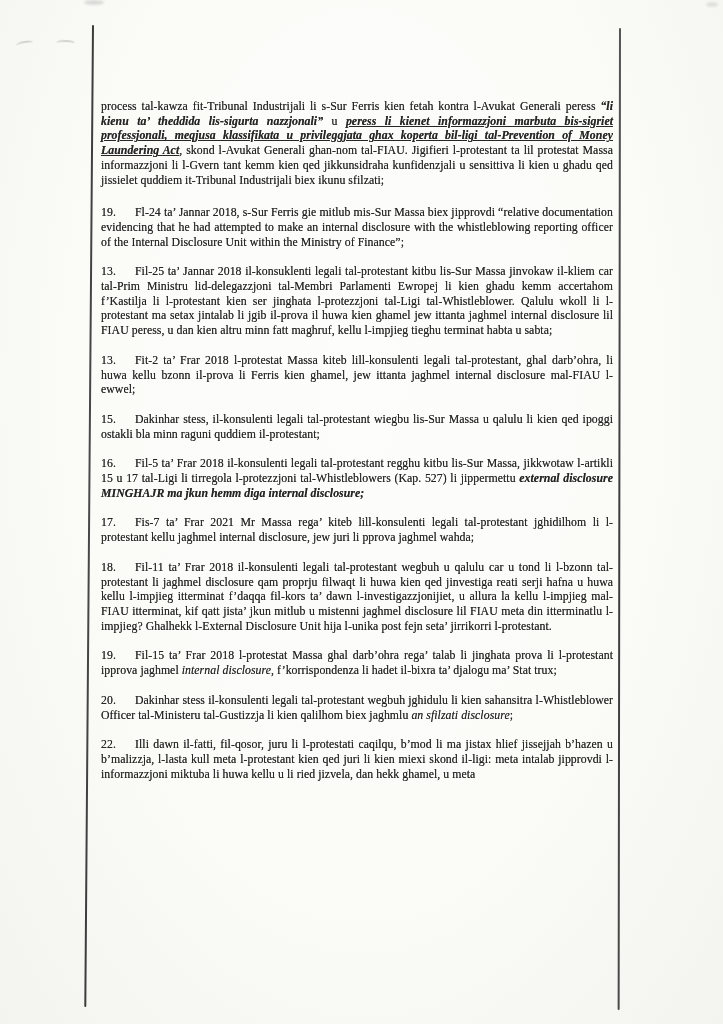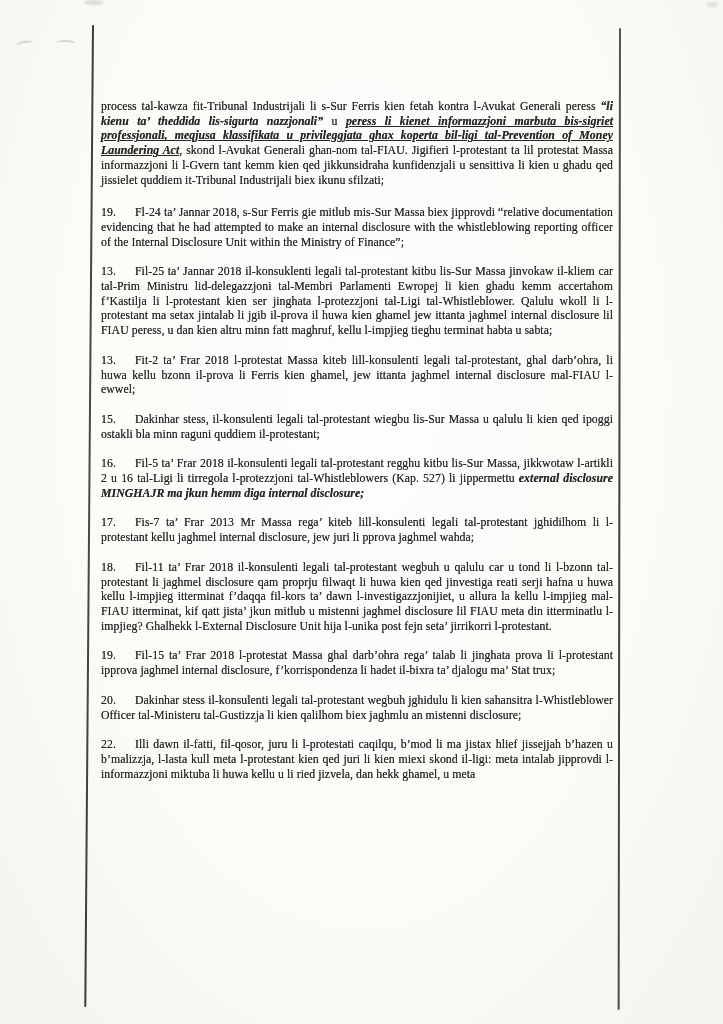--- a/index.html
+++ b/index.html
@@ -75,39 +75,39 @@
     text-align: justify;
     text-shadow: 0 0 0.45px rgba(25, 25, 25, 0.65);
     letter-spacing: 0.05px;
   }
   .para { margin: 0 0 15px 0; }
   .para:first-child { margin-bottom: 18px; }
   .para-num { display: inline-block; width: 34px; }
   .seg.normal { }
   .seg.bold-italic { font-weight: 700; font-style: italic; }
   .seg.bold-italic-underline { font-weight: 700; font-style: italic; text-decoration: underline; }
-  .seg.italic { }
+  .seg.italic { font-style: italic; }
   .seg.underline { }
 </style>
 </head>
 <body>
 
 <div class="page">
   <div class="speck s1"></div>
   <div class="speck s2"></div>
   <div class="smudge m1"></div>
   <div class="smudge m2"></div>
   <div class="rule-left"></div>
   <div class="rule-right"></div>
   <div class="text-block">
       <div class="para"><span class="seg normal">process tal-kawza fit-Tribunal Industrijali li s-Sur Ferris kien fetah kontra l-Avukat Generali peress </span><span class="seg bold-italic">“li kienu ta’ theddida lis-sigurta nazzjonali”</span><span class="seg normal"> u </span><span class="seg bold-italic-underline">peress li kienet informazzjoni marbuta bis-sigriet professjonali, meqjusa klassifikata u privileggjata ghax koperta bil-ligi tal-Prevention of Money Laundering Act</span><span class="seg normal">, skond l-Avukat Generali ghan-nom tal-FIAU. Jigifieri l-protestant ta lil protestat Massa informazzjoni li l-Gvern tant kemm kien qed jikkunsidraha kunfidenzjali u sensittiva li kien u ghadu qed jissielet quddiem it-Tribunal Industrijali biex ikunu sfilzati;</span></div>
       <div class="para"><span class="para-num">19.</span><span class="seg normal">Fl-24 ta’ Jannar 2018, s-Sur Ferris gie mitlub mis-Sur Massa biex jipprovdi “relative documentation evidencing that he had attempted to make an internal disclosure with the whistleblowing reporting officer of the Internal Disclosure Unit within the Ministry of Finance”;</span></div>
       <div class="para"><span class="para-num">13.</span><span class="seg normal">Fil-25 ta’ Jannar 2018 il-konsuklenti legali tal-protestant kitbu lis-Sur Massa jinvokaw il-kliem car tal-Prim Ministru lid-delegazzjoni tal-Membri Parlamenti Ewropej li kien ghadu kemm accertahom f’Kastilja li l-protestant kien ser jinghata l-protezzjoni tal-Ligi tal-Whistleblower. Qalulu wkoll li l-protestant ma setax jintalab li jgib il-prova il huwa kien ghamel jew ittanta jaghmel internal disclosure lil FIAU peress, u dan kien altru minn fatt maghruf, kellu l-impjieg tieghu terminat habta u sabta;</span></div>
       <div class="para"><span class="para-num">13.</span><span class="seg normal">Fit-2 ta’ Frar 2018 l-protestat Massa kiteb lill-konsulenti legali tal-protestant, ghal darb’ohra, li huwa kellu bzonn il-prova li Ferris kien ghamel, jew ittanta jaghmel internal disclosure mal-FIAU l-ewwel;</span></div>
       <div class="para"><span class="para-num">15.</span><span class="seg normal">Dakinhar stess, il-konsulenti legali tal-protestant wiegbu lis-Sur Massa u qalulu li kien qed ipoggi ostakli bla minn raguni quddiem il-protestant;</span></div>
-      <div class="para"><span class="para-num">16.</span><span class="seg normal">Fil-5 ta’ Frar 2018 il-konsulenti legali tal-protestant regghu kitbu lis-Sur Massa, jikkwotaw l-artikli 2 u 16 tal-Ligi li tirregola l-protezzjoni tal-Whistleblowers (Kap. 527) li jippermettu </span><span class="seg bold-italic">external disclosure MINGHAJR ma jkun hemm diga internal disclosure;</span></div>
-      <div class="para"><span class="para-num">17.</span><span class="seg normal">Fis-7 ta’ Frar 2013 Mr Massa rega’ kiteb lill-konsulenti legali tal-protestant jghidilhom li l-protestant kellu jaghmel internal disclosure, jew juri li pprova jaghmel wahda;</span></div>
+      <div class="para"><span class="para-num">16.</span><span class="seg normal">Fil-5 ta’ Frar 2018 il-konsulenti legali tal-protestant regghu kitbu lis-Sur Massa, jikkwotaw l-artikli 15 u 17 tal-Ligi li tirregola l-protezzjoni tal-Whistleblowers (Kap. 527) li jippermettu </span><span class="seg bold-italic">external disclosure MINGHAJR ma jkun hemm diga internal disclosure;</span></div>
+      <div class="para"><span class="para-num">17.</span><span class="seg normal">Fis-7 ta’ Frar 2021 Mr Massa rega’ kiteb lill-konsulenti legali tal-protestant jghidilhom li l-protestant kellu jaghmel internal disclosure, jew juri li pprova jaghmel wahda;</span></div>
       <div class="para"><span class="para-num">18.</span><span class="seg normal">Fil-11 ta’ Frar 2018 il-konsulenti legali tal-protestant wegbuh u qalulu car u tond li l-bzonn tal-protestant li jaghmel disclosure qam proprju filwaqt li huwa kien qed jinvestiga reati serji hafna u huwa kellu l-impjieg itterminat f’daqqa fil-kors ta’ dawn l-investigazzjonijiet, u allura la kellu l-impjieg mal-FIAU itterminat, kif qatt jista’ jkun mitlub u mistenni jaghmel disclosure lil FIAU meta din itterminatlu l-impjieg? Ghalhekk l-External Disclosure Unit hija l-unika post fejn seta’ jirrikorri l-protestant.</span></div>
       <div class="para"><span class="para-num">19.</span><span class="seg normal">Fil-15 ta’ Frar 2018 l-protestat Massa ghal darb’ohra rega’  talab li jinghata prova li l-protestant ipprova jaghmel </span><span class="seg italic">internal disclosure</span><span class="seg normal">, f’korrispondenza li hadet il-bixra ta’ djalogu ma’ Stat trux;</span></div>
-      <div class="para"><span class="para-num">20.</span><span class="seg normal">Dakinhar stess il-konsulenti legali tal-protestant wegbuh jghidulu li kien sahansitra l-Whistleblower Officer tal-Ministeru tal-Gustizzja li kien qalilhom biex jaghmlu </span><span class="seg italic">an mistenni disclosure</span><span class="seg normal">;</span></div>
+      <div class="para"><span class="para-num">20.</span><span class="seg normal">Dakinhar stess il-konsulenti legali tal-protestant wegbuh jghidulu li kien sahansitra l-Whistleblower Officer tal-Ministeru tal-Gustizzja li kien qalilhom biex jaghmlu </span><span class="seg italic">an sfilzati disclosure</span><span class="seg normal">;</span></div>
       <div class="para"><span class="para-num">22.</span><span class="seg normal">Illi dawn il-fatti, </span><span class="seg underline">fil-qosor</span><span class="seg normal">, juru li l-protestati caqilqu, b’mod li ma jistax hlief jissejjah b’hazen u b’malizzja, l-lasta kull meta l-protestant kien qed juri li kien miexi skond il-ligi: meta intalab jipprovdi l-informazzjoni miktuba li huwa kellu u li ried jizvela, dan hekk ghamel, u meta</span></div>
     </div>
 </div>
 
 </body></html>

